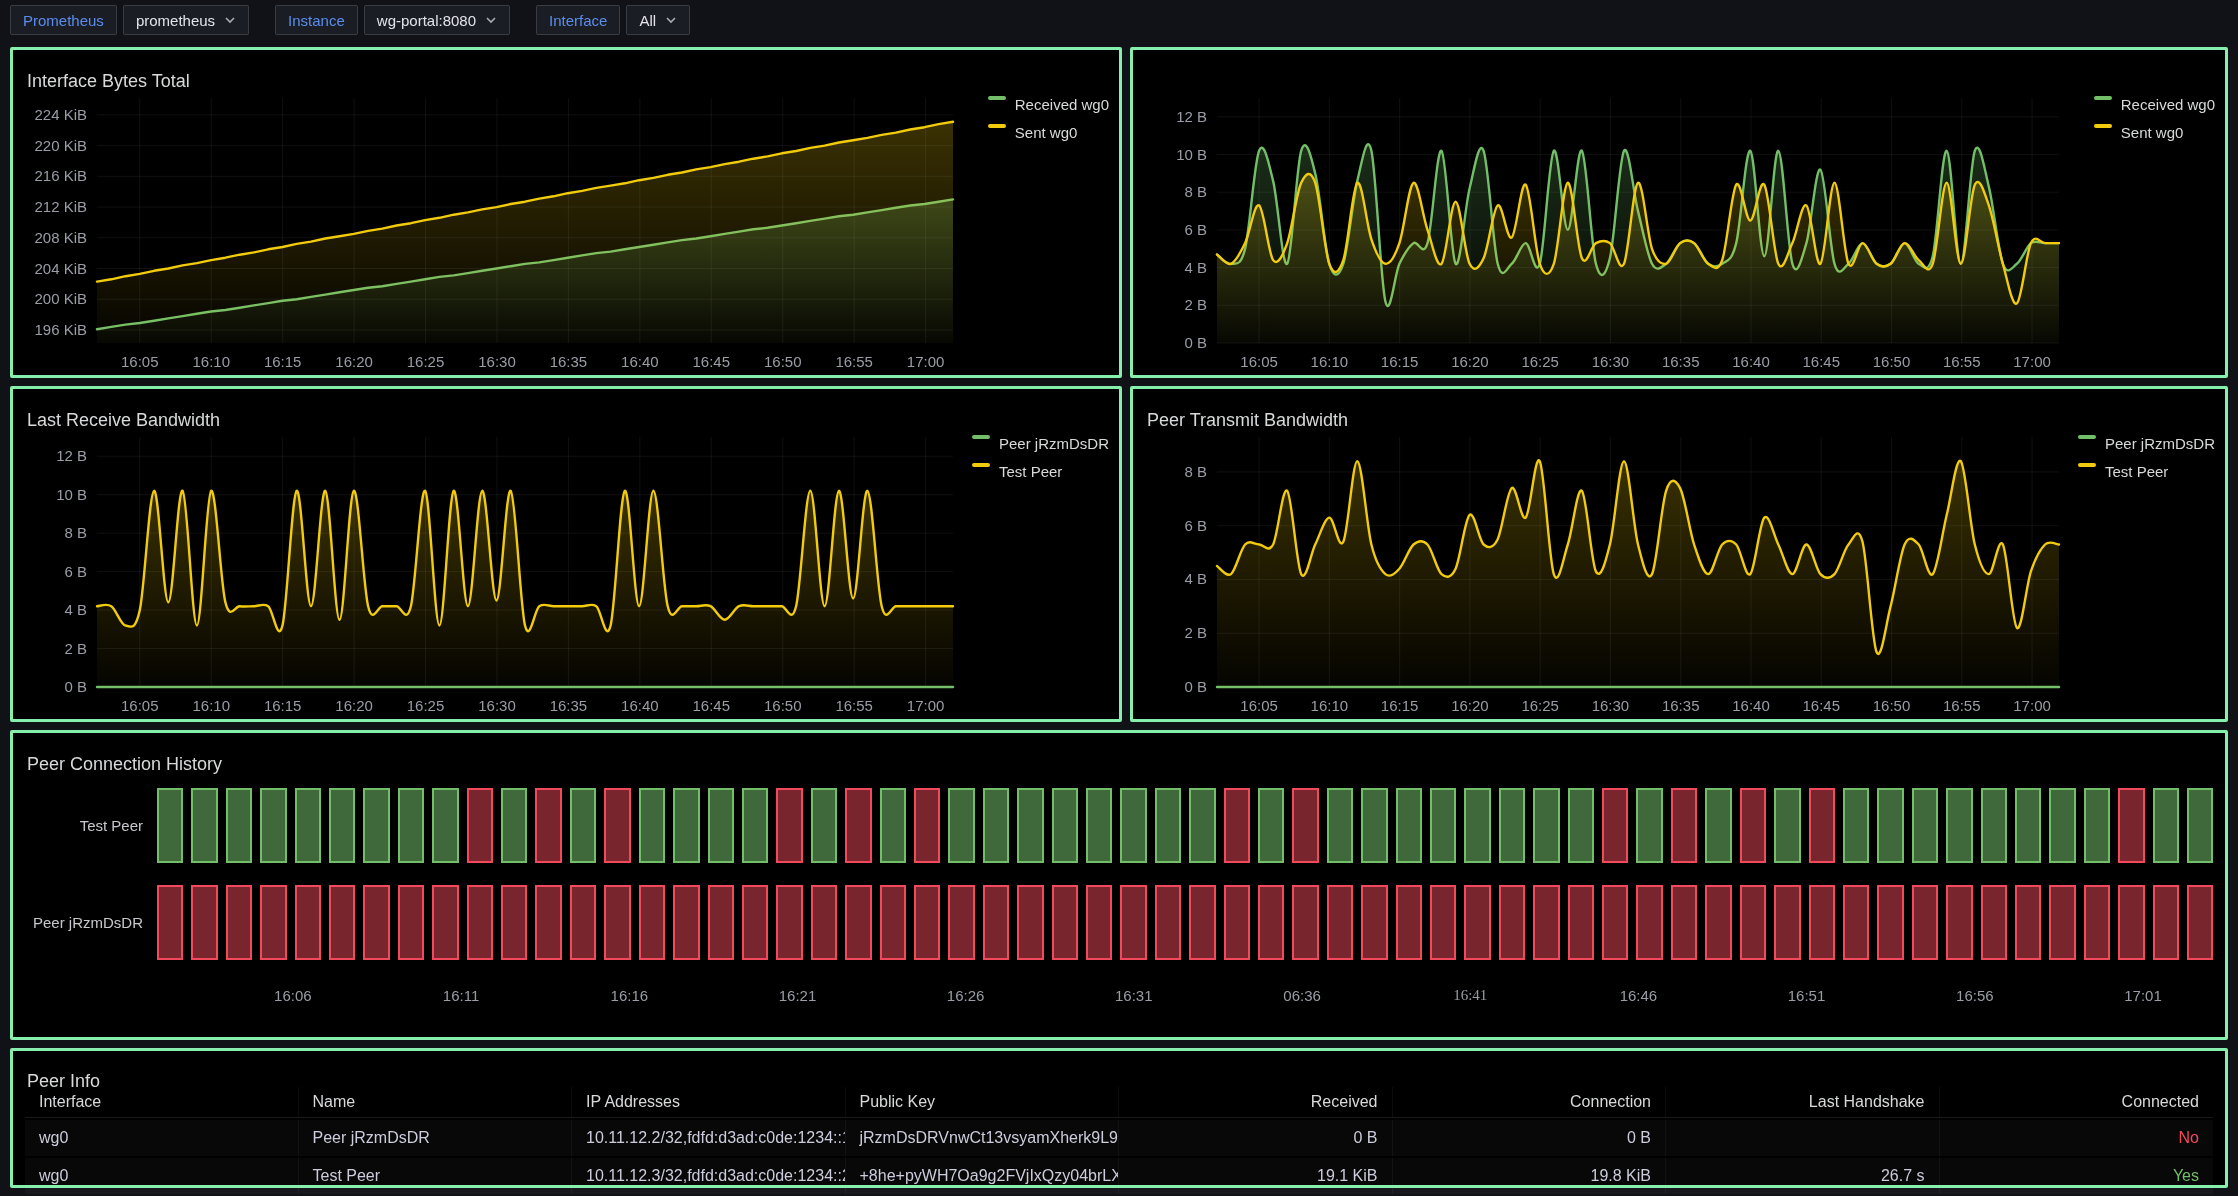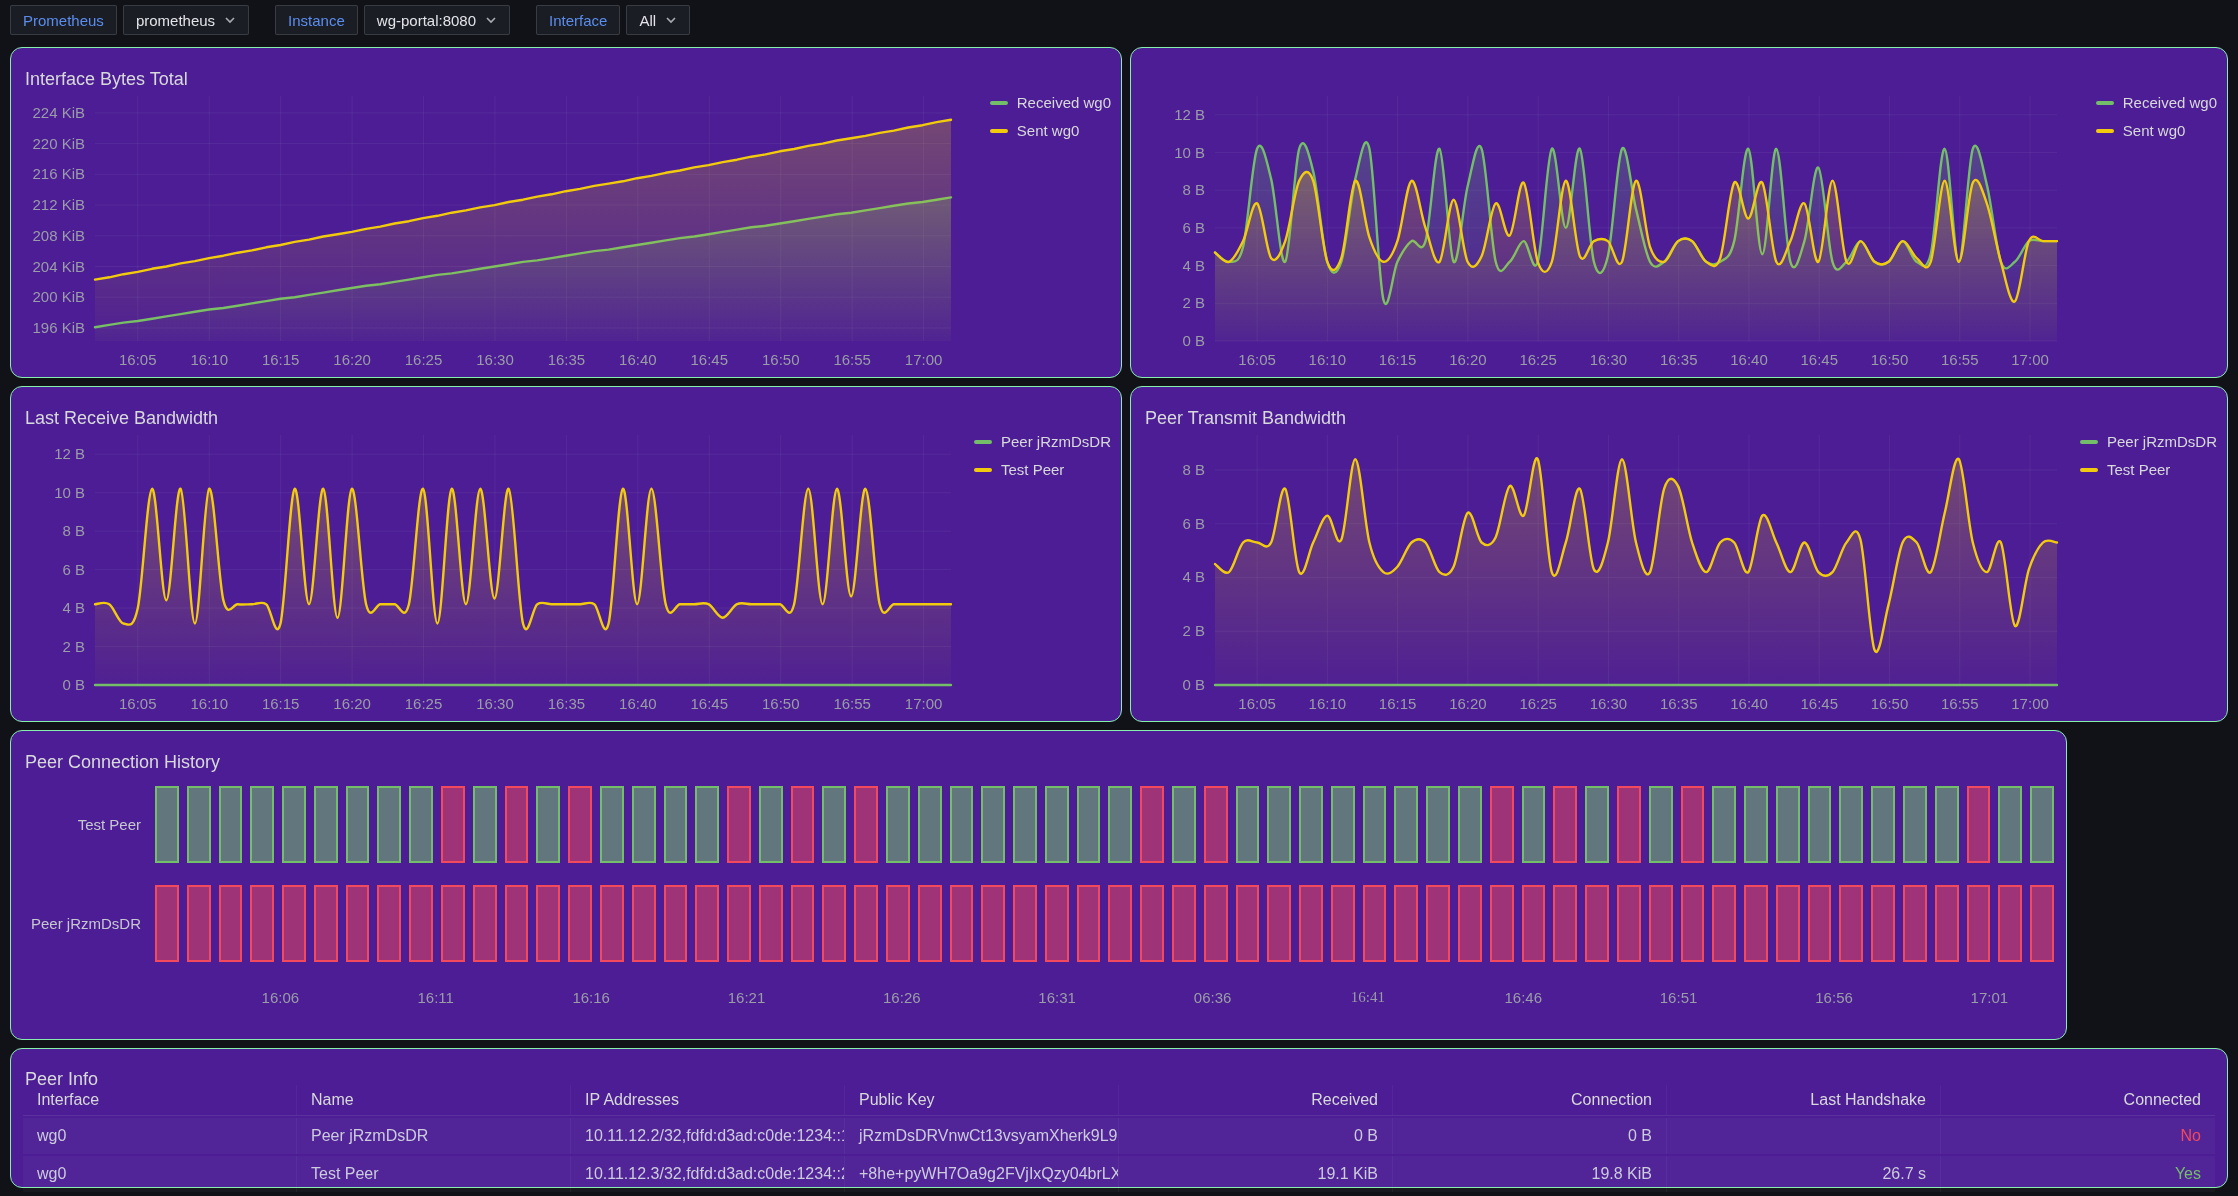--- a/index.html
+++ b/index.html
@@ -11,26 +11,26 @@
   
   .toolbar{position:absolute;left:10px;top:5px;display:flex;gap:26px;z-index:5}
   .vargroup{display:flex;gap:6px}
   .varbox{height:30px;display:flex;align-items:center;padding:0 12px;
     border:1px solid rgba(204,204,220,0.18);border-radius:2px;background:#1A1D23;
     font-size:15px;box-sizing:border-box;cursor:pointer}
   .varlabel{color:#5B8DEF;font-weight:500}
   .varvalue{color:#E3E4EA;gap:9px}
   .chev{display:flex;align-items:center}
   
-  .panel{position:absolute;background:#4c1d95;border:1px solid #86efac;border-radius:12px;box-sizing:border-box}
+  .panel{position:absolute;background:#000000;border:3px solid #86efac;border-radius:2px;box-sizing:border-box}
   .panel-title{height:34px;display:flex;align-items:center;padding:0 14px;
     font-size:18px;font-weight:500;color:#D8D9DA;cursor:pointer;white-space:nowrap}
   .chart-body{position:absolute;left:8px;right:168px;top:36px;bottom:6px}
   .legend{position:absolute;right:10px;top:46px;display:flex;flex-direction:column;gap:11px}
-  .legend-item{display:flex;align-items:center;gap:9px;color:#D8D9DA;font-size:15px;cursor:pointer;white-space:nowrap}
+  .legend-item{display:flex;gap:9px;color:#D8D9DA;font-size:15px;cursor:pointer;white-space:nowrap}
   .legend-swatch{width:18px;height:4px;border-radius:2px;flex:0 0 auto}
   
   .hist-rows{position:absolute;left:12px;right:12px;top:44px;bottom:66px;display:flex;flex-direction:column}
   .hist-row{flex:1;display:flex;align-items:stretch}
   .hist-label{width:118px;display:flex;align-items:center;justify-content:flex-end;
     padding-right:14px;font-size:15px;color:#C7C8CD;white-space:nowrap}
   .hist-bars{flex:1;display:flex;gap:8px;padding:11px 0}
   .hist-bar{flex:1;border:2px solid;box-sizing:border-box}
   .hist-axis{position:absolute;left:142px;right:12px;bottom:28px;height:22px}
   .hist-axis span{position:absolute;transform:translateX(-50%);font-size:15px;color:#9B9DA6;white-space:nowrap}
@@ -347,21 +347,21 @@
         <div class="legend-swatch" style="background: rgb(115, 191, 105);"></div>
         <div>Peer jRzmDsDR</div>
       </div>
       <div class="legend-item">
         <div class="legend-swatch" style="background: rgb(242, 204, 12);"></div>
         <div>Test Peer</div>
       </div>
     </div>
 </section>
 
-<section class="panel" style="left:10px;top:730px;width:2057px;height:310px">
+<section class="panel" style="left:10px;top:730px;width:2218px;height:310px">
   <h2 class="panel-title">Peer Connection History</h2>
   <div class="hist-rows">
       <div class="hist-row">
         <div class="hist-label">Test Peer</div>
         <div class="hist-bars">
           <div class="hist-bar" style="border-color: rgb(115, 191, 105); background: rgba(115, 191, 105, 0.55);"></div>
           <div class="hist-bar" style="border-color: rgb(115, 191, 105); background: rgba(115, 191, 105, 0.55);"></div>
           <div class="hist-bar" style="border-color: rgb(115, 191, 105); background: rgba(115, 191, 105, 0.55);"></div>
           <div class="hist-bar" style="border-color: rgb(115, 191, 105); background: rgba(115, 191, 105, 0.55);"></div>
           <div class="hist-bar" style="border-color: rgb(115, 191, 105); background: rgba(115, 191, 105, 0.55);"></div>

